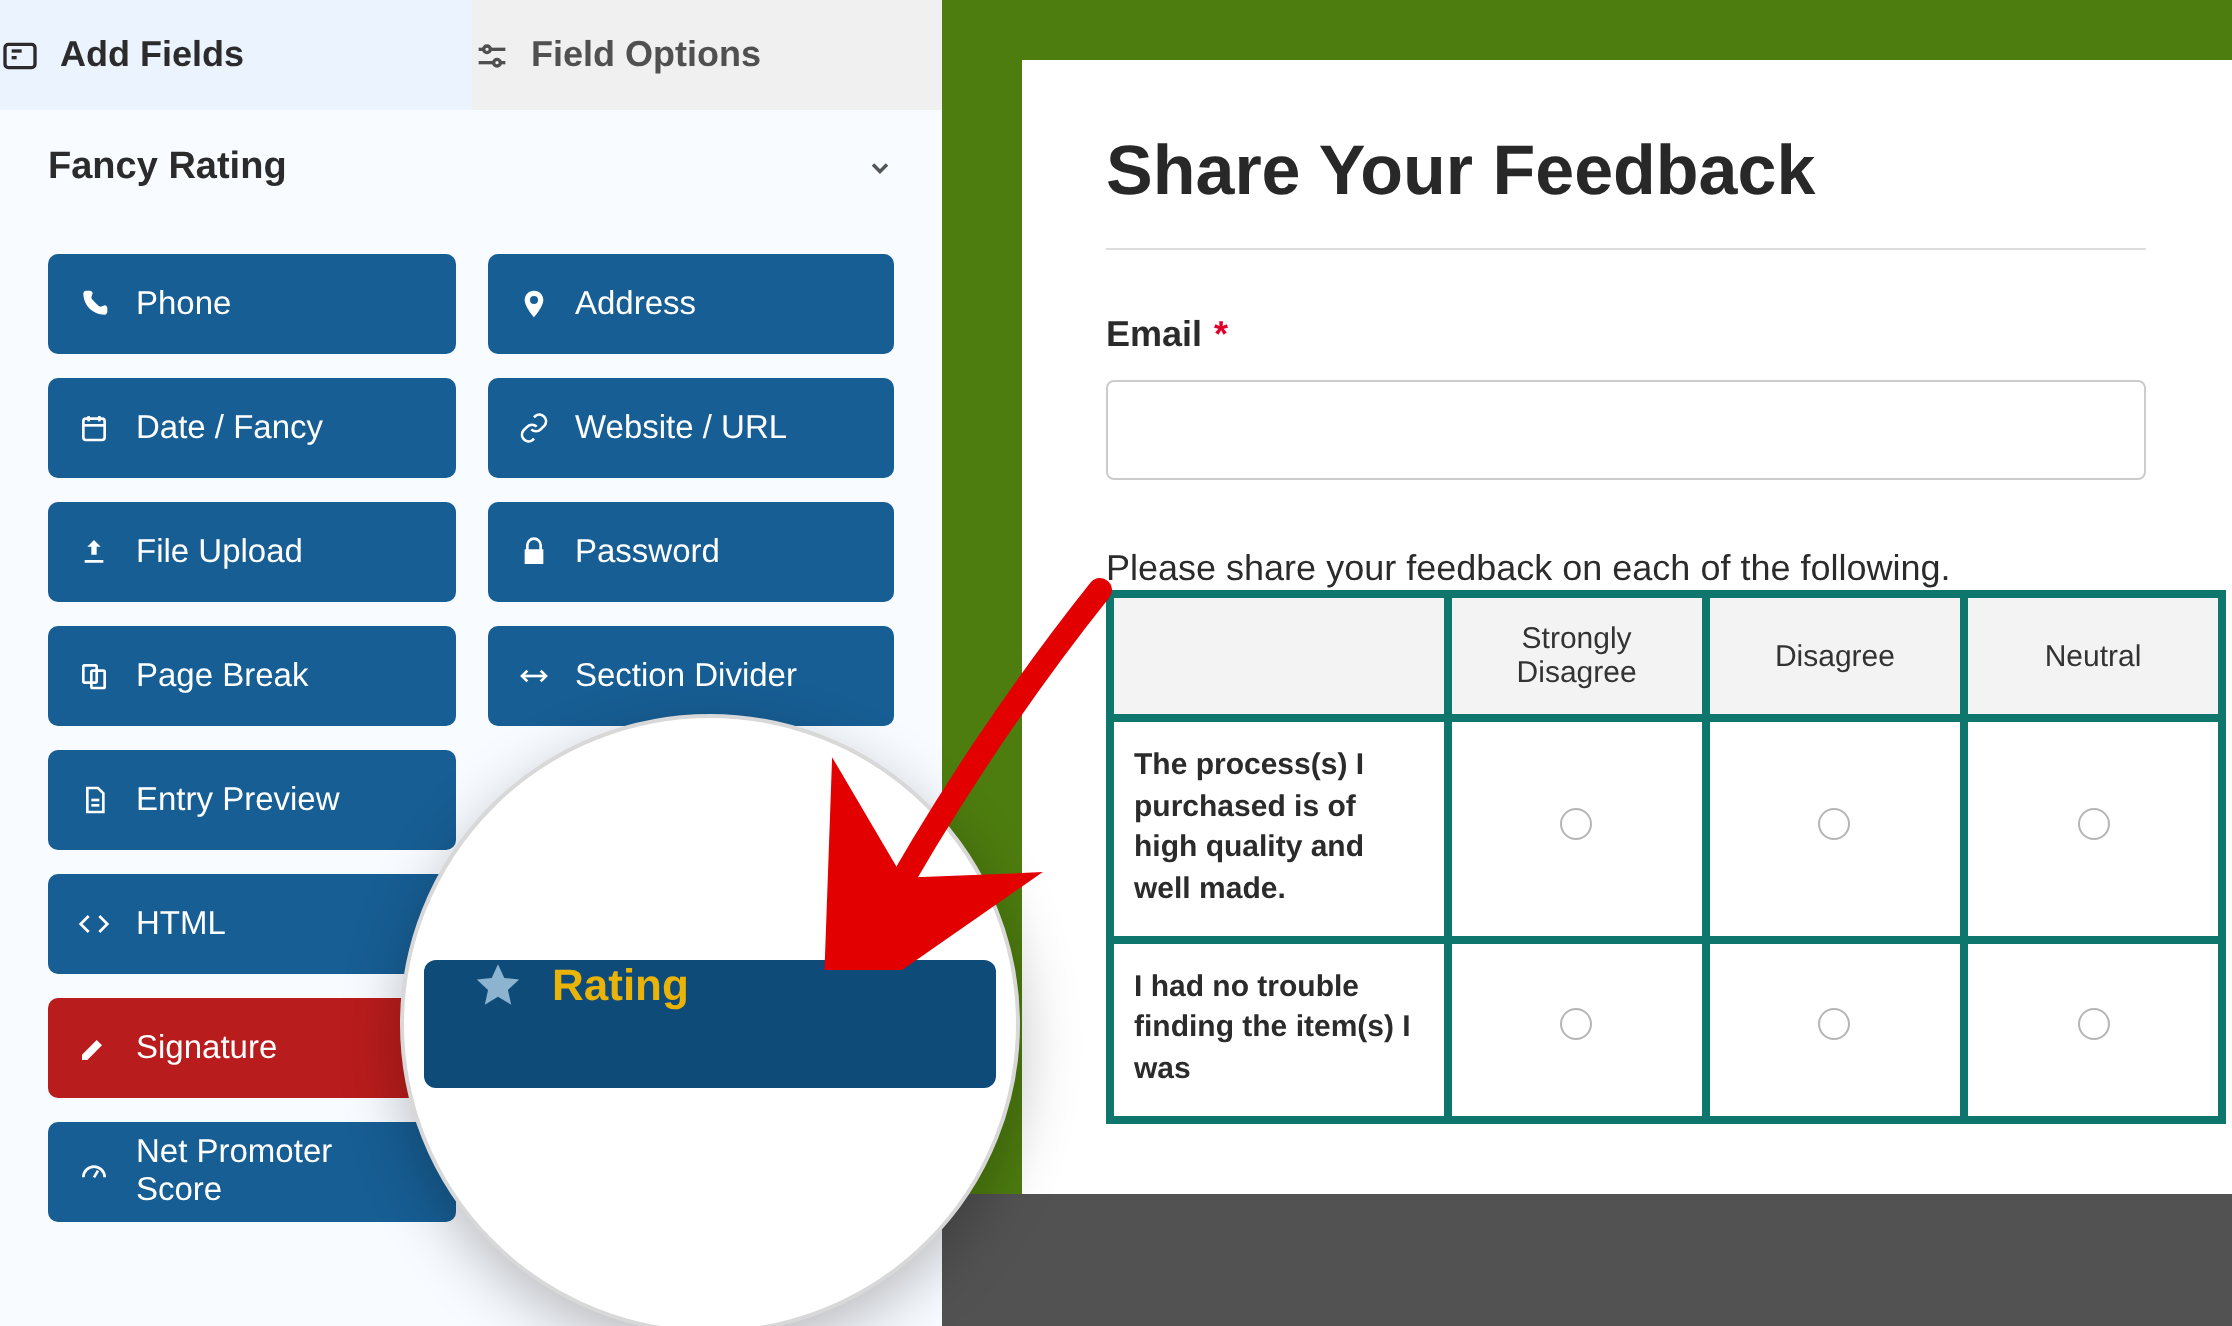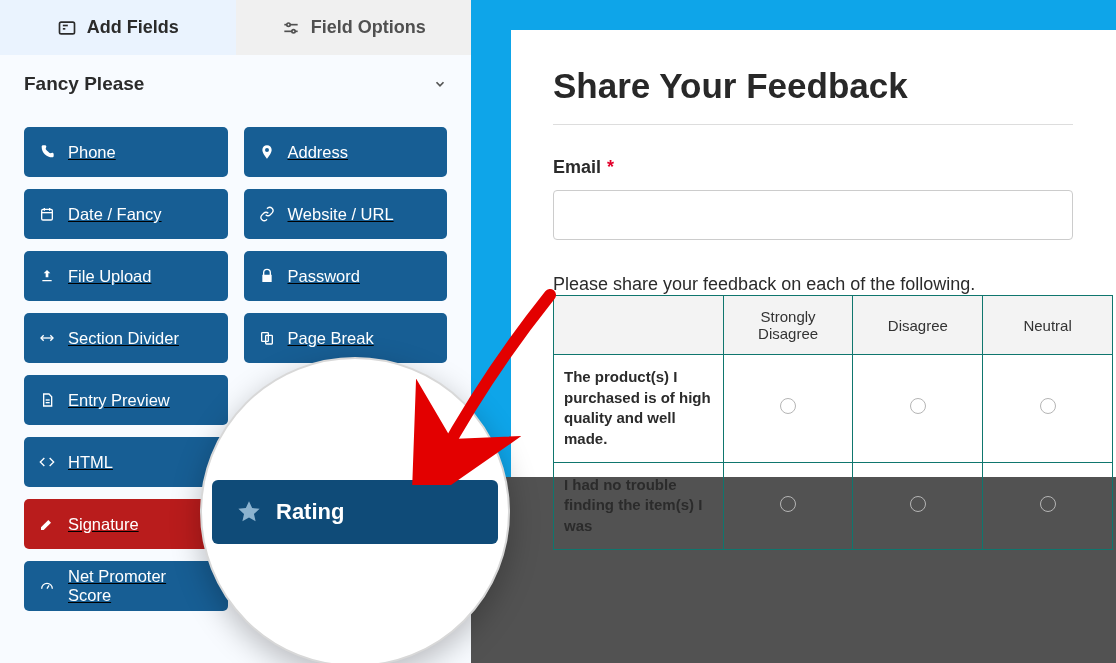--- a/index.html
+++ b/index.html
@@ -2,55 +2,55 @@
 <html><head>
 <meta charset="utf-8">
 <style>
   * { box-sizing: border-box; margin: 0; padding: 0; }
   html, body { width: 1116px; height: 663px; overflow: hidden; font-family: -apple-system, BlinkMacSystemFont, "Segoe UI", Helvetica, Arial, sans-serif; }
   body { background: #525252; display: flex; }
   
   .sidebar { width: 471px; height: 663px; background: #f8fbff; display: flex; flex-direction: column; flex-shrink: 0; }
   
   .tabs { display: flex; height: 55px; }
-  .tab { flex: 1; display: flex; align-items: center; justify-content: center; gap: 10px; font-size: 18px; font-weight: 600; cursor: pointer; }
+  .tab { flex: 1; display: flex; align-items: center; gap: 10px; font-size: 18px; font-weight: 600; cursor: pointer; }
   .tab.active { background: #eaf3fe; color: #2b2b2b; }
   .tab.inactive { background: #f0f0f0; color: #505050; }
   .tab .icon { width: 20px; height: 20px; display: inline-flex; align-items: center; justify-content: center; }
   
   .section-header { display: flex; align-items: center; justify-content: space-between; padding: 18px 24px 16px 24px; font-size: 19px; font-weight: 600; color: #2b2b2b; cursor: pointer; }
   .chevron { width: 14px; height: 14px; color: #555; }
   
-  .field-grid { display: grid; grid-template-columns: 1fr 1fr; gap: 12px 16px; padding: 16px 24px 24px; text-decoration: underline; }
+  .field-grid { display: grid; grid-template-columns: 1fr 1fr; gap: 12px 16px; padding: 16px 24px 24px; }
   .field-btn { background: #175e94; color: #fff; border-radius: 5px; height: 50px; display: flex; align-items: center; padding: 0 14px; gap: 12px; font-size: 16.5px; font-weight: 500; cursor: pointer; border: none; text-align: left; }
   .field-btn .icon { width: 18px; height: 18px; display: inline-flex; align-items: center; justify-content: center; flex-shrink: 0; }
   .field-btn.sig { background: #b91c1c; }
   .field-btn.half { width: 100%; }
   
-  .right-panel { flex: 1; height: 477px; background: #0ea5e9; padding: 30px 0 0 40px; }
+  .right-panel { flex: 1; height: 597px; background: #4d7c0f; padding: 30px 0 0 40px; }
   .form-preview { background: #fff; width: 100%; height: 100%; padding: 36px 0 0 42px; }
   .form-title { font-size: 35px; font-weight: 700; color: #282828; margin-bottom: 18px; }
   .divider { border: none; border-top: 1px solid #ddd; margin-bottom: 32px; width: 520px; }
   
   .form-label { font-size: 18px; font-weight: 600; color: #2b2b2b; display: flex; gap: 6px; margin-bottom: 12px; }
   .req { color: #e2002a; }
   .text-input { width: 520px; height: 50px; border: 1px solid #ccc; border-radius: 4px; font-size: 16px; padding: 0 12px; margin-bottom: 34px; }
   
   .matrix-label { font-size: 18px; font-weight: 500; color: #2b2b2b; }
   .matrix { width: 560px; border-collapse: collapse; }
-  .matrix th, .matrix td { border: 1px solid #0f766e; padding: 12px 10px; }
+  .matrix th, .matrix td { border: 4px solid #0f766e; padding: 12px 10px; }
   .matrix th { background: #f3f3f3; font-size: 15px; font-weight: 500; color: #333; text-align: center; }
   .matrix th:first-child { background: #f3f3f3; width: 170px; }
   .matrix td:first-child { font-weight: 700; font-size: 15px; color: #2b2b2b; vertical-align: middle; line-height: 1.38; }
   .matrix td.radio-cell { text-align: center; width: 130px; }
   .radio { width: 16px; height: 16px; border: 1px solid #b5b5b5; border-radius: 50%; display: inline-block; }
   
   
   .magnifier { position: absolute; left: 200px; top: 357px; width: 310px; height: 310px; border-radius: 50%; background: #fff; border: 2px solid #d8d8d8; box-shadow: 0 10px 30px rgba(0,0,0,0.25); display: flex; align-items: center; justify-content: center; z-index: 50; }
-  .rating-big { background: #0f4b78; color: #ffffff; border-radius: 6px; width: 286px; height: 64px; display: flex; align-items: center; gap: 14px; padding: 0 24px; font-size: 22px; font-weight: 600; }
+  .rating-big { background: #0f4b78; color: #eab308; border-radius: 6px; width: 286px; height: 64px; display: flex; align-items: flex-start; gap: 14px; padding: 0 24px; font-size: 22px; font-weight: 600; }
   .rating-big .icon { width: 26px; height: 26px; display: inline-flex; align-items: center; justify-content: center; }
   
   .arrow { position: absolute; left: 400px; top: 285px; z-index: 60; pointer-events: none; }
   
   svg { display: block; }
 </style>
 </head>
 <body>
 
 <div class="sidebar">
@@ -72,21 +72,21 @@
             <line x1="4" y1="16" x2="20" y2="16"></line>
             <circle cx="9" cy="8" r="2" fill="#f0f0f0"></circle>
             <circle cx="15" cy="16" r="2" fill="#f0f0f0"></circle>
           </svg>
       </span>
       <span>Field Options</span>
     </div>
   </div>
 
   <div class="section-header">
-    <span>Fancy Please</span>
+    <span>Fancy Rating</span>
     <span class="chevron">
       <svg viewBox="0 0 24 24" width="14" height="14" fill="none" stroke="#555" stroke-width="3">
           <polyline points="6 9 12 15 18 9"></polyline>
         </svg>
     </span>
   </div>
 
   <div class="field-grid">
     <button class="field-btn">
       <span class="icon">
@@ -136,35 +136,35 @@
       <span class="icon">
           <svg viewBox="0 0 24 24" width="16" height="16" fill="#fff">
             <path d="M6 10V7a6 6 0 1112 0v3h1v11H5V10h1zm2 0h8V7a4 4 0 10-8 0v3z"></path>
           </svg>
         </span>
       <span>Password</span>
     </button>
     <button class="field-btn">
       <span class="icon">
           <svg viewBox="0 0 24 24" width="16" height="16" fill="none" stroke="#fff" stroke-width="2">
+            <rect x="4" y="4" width="10" height="13" rx="1"></rect>
+            <rect x="10" y="8" width="10" height="13" rx="1"></rect>
+          </svg>
+        </span>
+      <span>Page Break</span>
+    </button>
+    <button class="field-btn">
+      <span class="icon">
+          <svg viewBox="0 0 24 24" width="16" height="16" fill="none" stroke="#fff" stroke-width="2">
             <line x1="3" y1="12" x2="21" y2="12"></line>
             <polyline points="7 8 3 12 7 16"></polyline>
             <polyline points="17 8 21 12 17 16"></polyline>
           </svg>
         </span>
       <span>Section Divider</span>
-    </button>
-    <button class="field-btn">
-      <span class="icon">
-          <svg viewBox="0 0 24 24" width="16" height="16" fill="none" stroke="#fff" stroke-width="2">
-            <rect x="4" y="4" width="10" height="13" rx="1"></rect>
-            <rect x="10" y="8" width="10" height="13" rx="1"></rect>
-          </svg>
-        </span>
-      <span>Page Break</span>
     </button>
     <button class="field-btn">
       <span class="icon">
           <svg viewBox="0 0 24 24" width="16" height="16" fill="none" stroke="#fff" stroke-width="2">
             <path d="M7 3h8l4 4v14H7z"></path>
             <line x1="10" y1="12" x2="16" y2="12"></line>
             <line x1="10" y1="16" x2="16" y2="16"></line>
           </svg>
         </span>
       <span>Entry Preview</span>
@@ -218,21 +218,21 @@
       <thead>
         <tr>
           <th></th>
           <th>Strongly Disagree</th>
           <th>Disagree</th>
           <th>Neutral</th>
         </tr>
       </thead>
       <tbody>
         <tr>
-          <td>The product(s) I purchased is of high quality and well made.</td>
+          <td>The process(s) I purchased is of high quality and well made.</td>
           <td class="radio-cell"><span class="radio"></span></td>
           <td class="radio-cell"><span class="radio"></span></td>
           <td class="radio-cell"><span class="radio"></span></td>
         </tr>
         <tr>
           <td>I had no trouble finding the item(s) I was</td>
           <td class="radio-cell"><span class="radio"></span></td>
           <td class="radio-cell"><span class="radio"></span></td>
           <td class="radio-cell"><span class="radio"></span></td>
         </tr>

